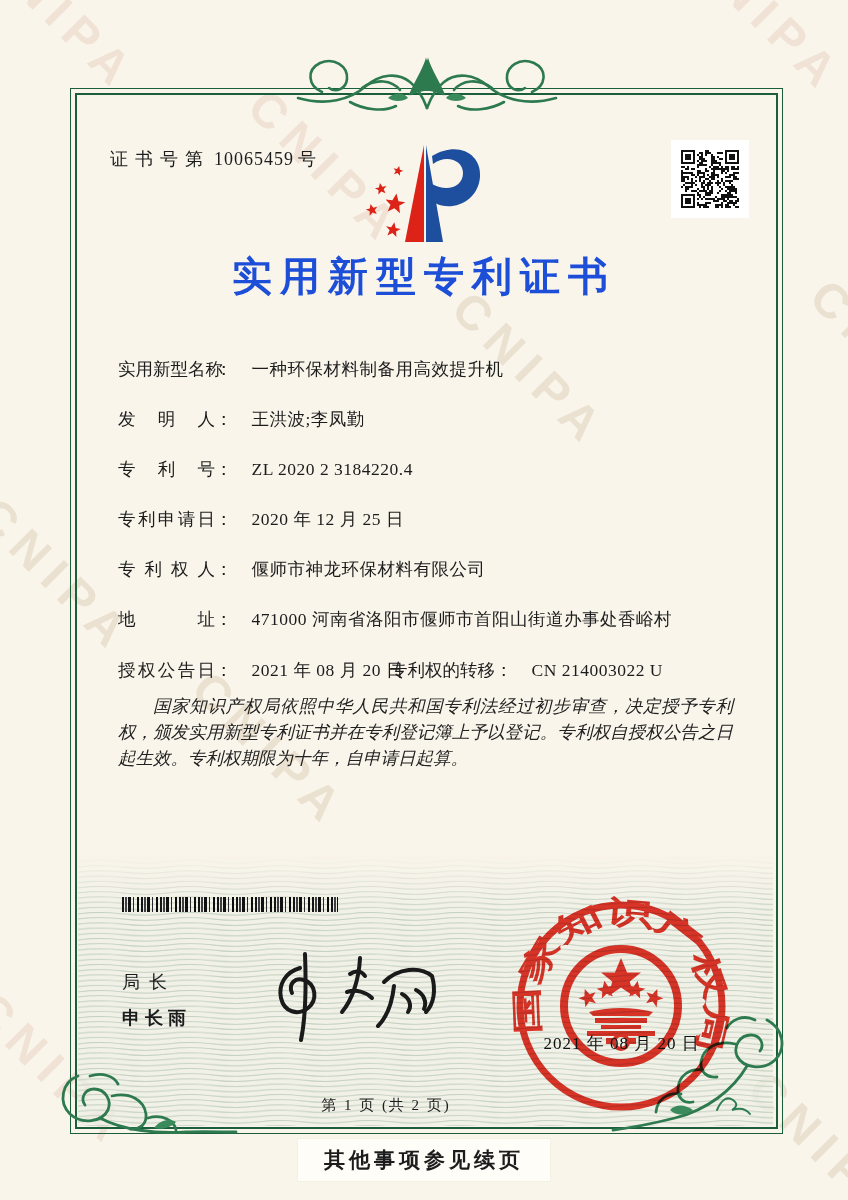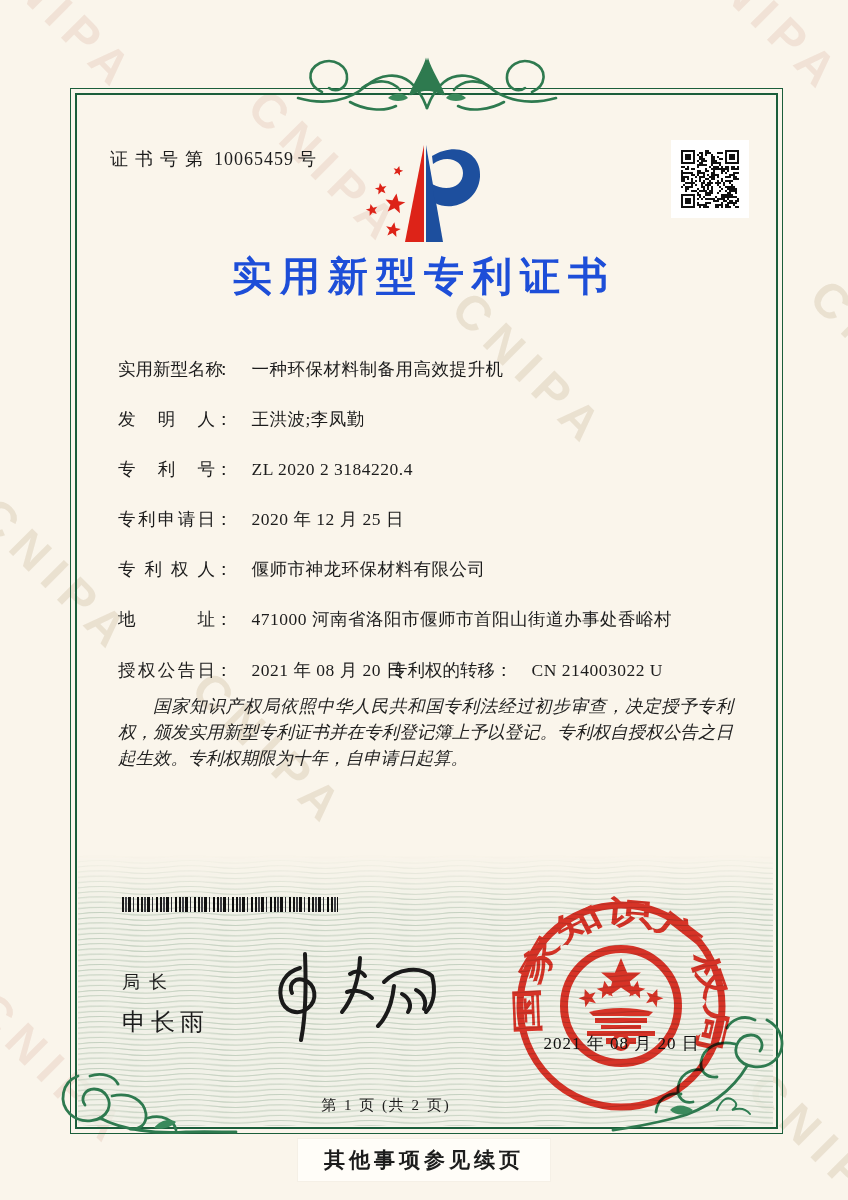--- a/index.html
+++ b/index.html
@@ -39,21 +39,21 @@
   .paras{left:118px;top:694px;width:615px;font-size:17.5px;line-height:25.8px;
          text-align:justify;font-style:italic;color:#222;}
   .paras p{margin:0;text-indent:2em;}
 
   .barcode{left:122px;top:897px;width:216px;height:15px;
     background:repeating-linear-gradient(90deg,#141414 0 2px,transparent 2px 3px,
       #3d3d42 3px 5px,transparent 5px 6px,#101010 6px 9px,transparent 9px 11px,
       #26262b 11px 12px,transparent 12px 15px,#0c0c0c 15px 17px,transparent 17px 19px);}
 
   .officer-title{left:122px;top:970px;font-size:18px;letter-spacing:9px;text-align:right;}
-  .officer-name{left:122px;top:1006px;font-size:24px;letter-spacing:5px;}
+  .officer-name{left:122px;top:1006px;font-size:18px;letter-spacing:5px;font-weight:bold;}
 
   .seal-date{left:519px;top:1032px;width:205px;text-align:center;font-size:17px;
              letter-spacing:1px;color:#111;z-index:6;}
 
   .pagefooter{left:0;top:1096px;width:772px;text-align:center;font-size:15px;letter-spacing:2px;}
   .contnote{left:50%;top:1139px;transform:translateX(-50%);background:#fffdf8;
             padding:7px 26px;font-size:21px;letter-spacing:4px;white-space:nowrap;
             box-shadow:0 0 0 1px rgba(0,0,0,0.02);font-weight:bold;}
 
   .seal-svg{left:505px;top:890px;z-index:5;mix-blend-mode:multiply;opacity:.93;}

